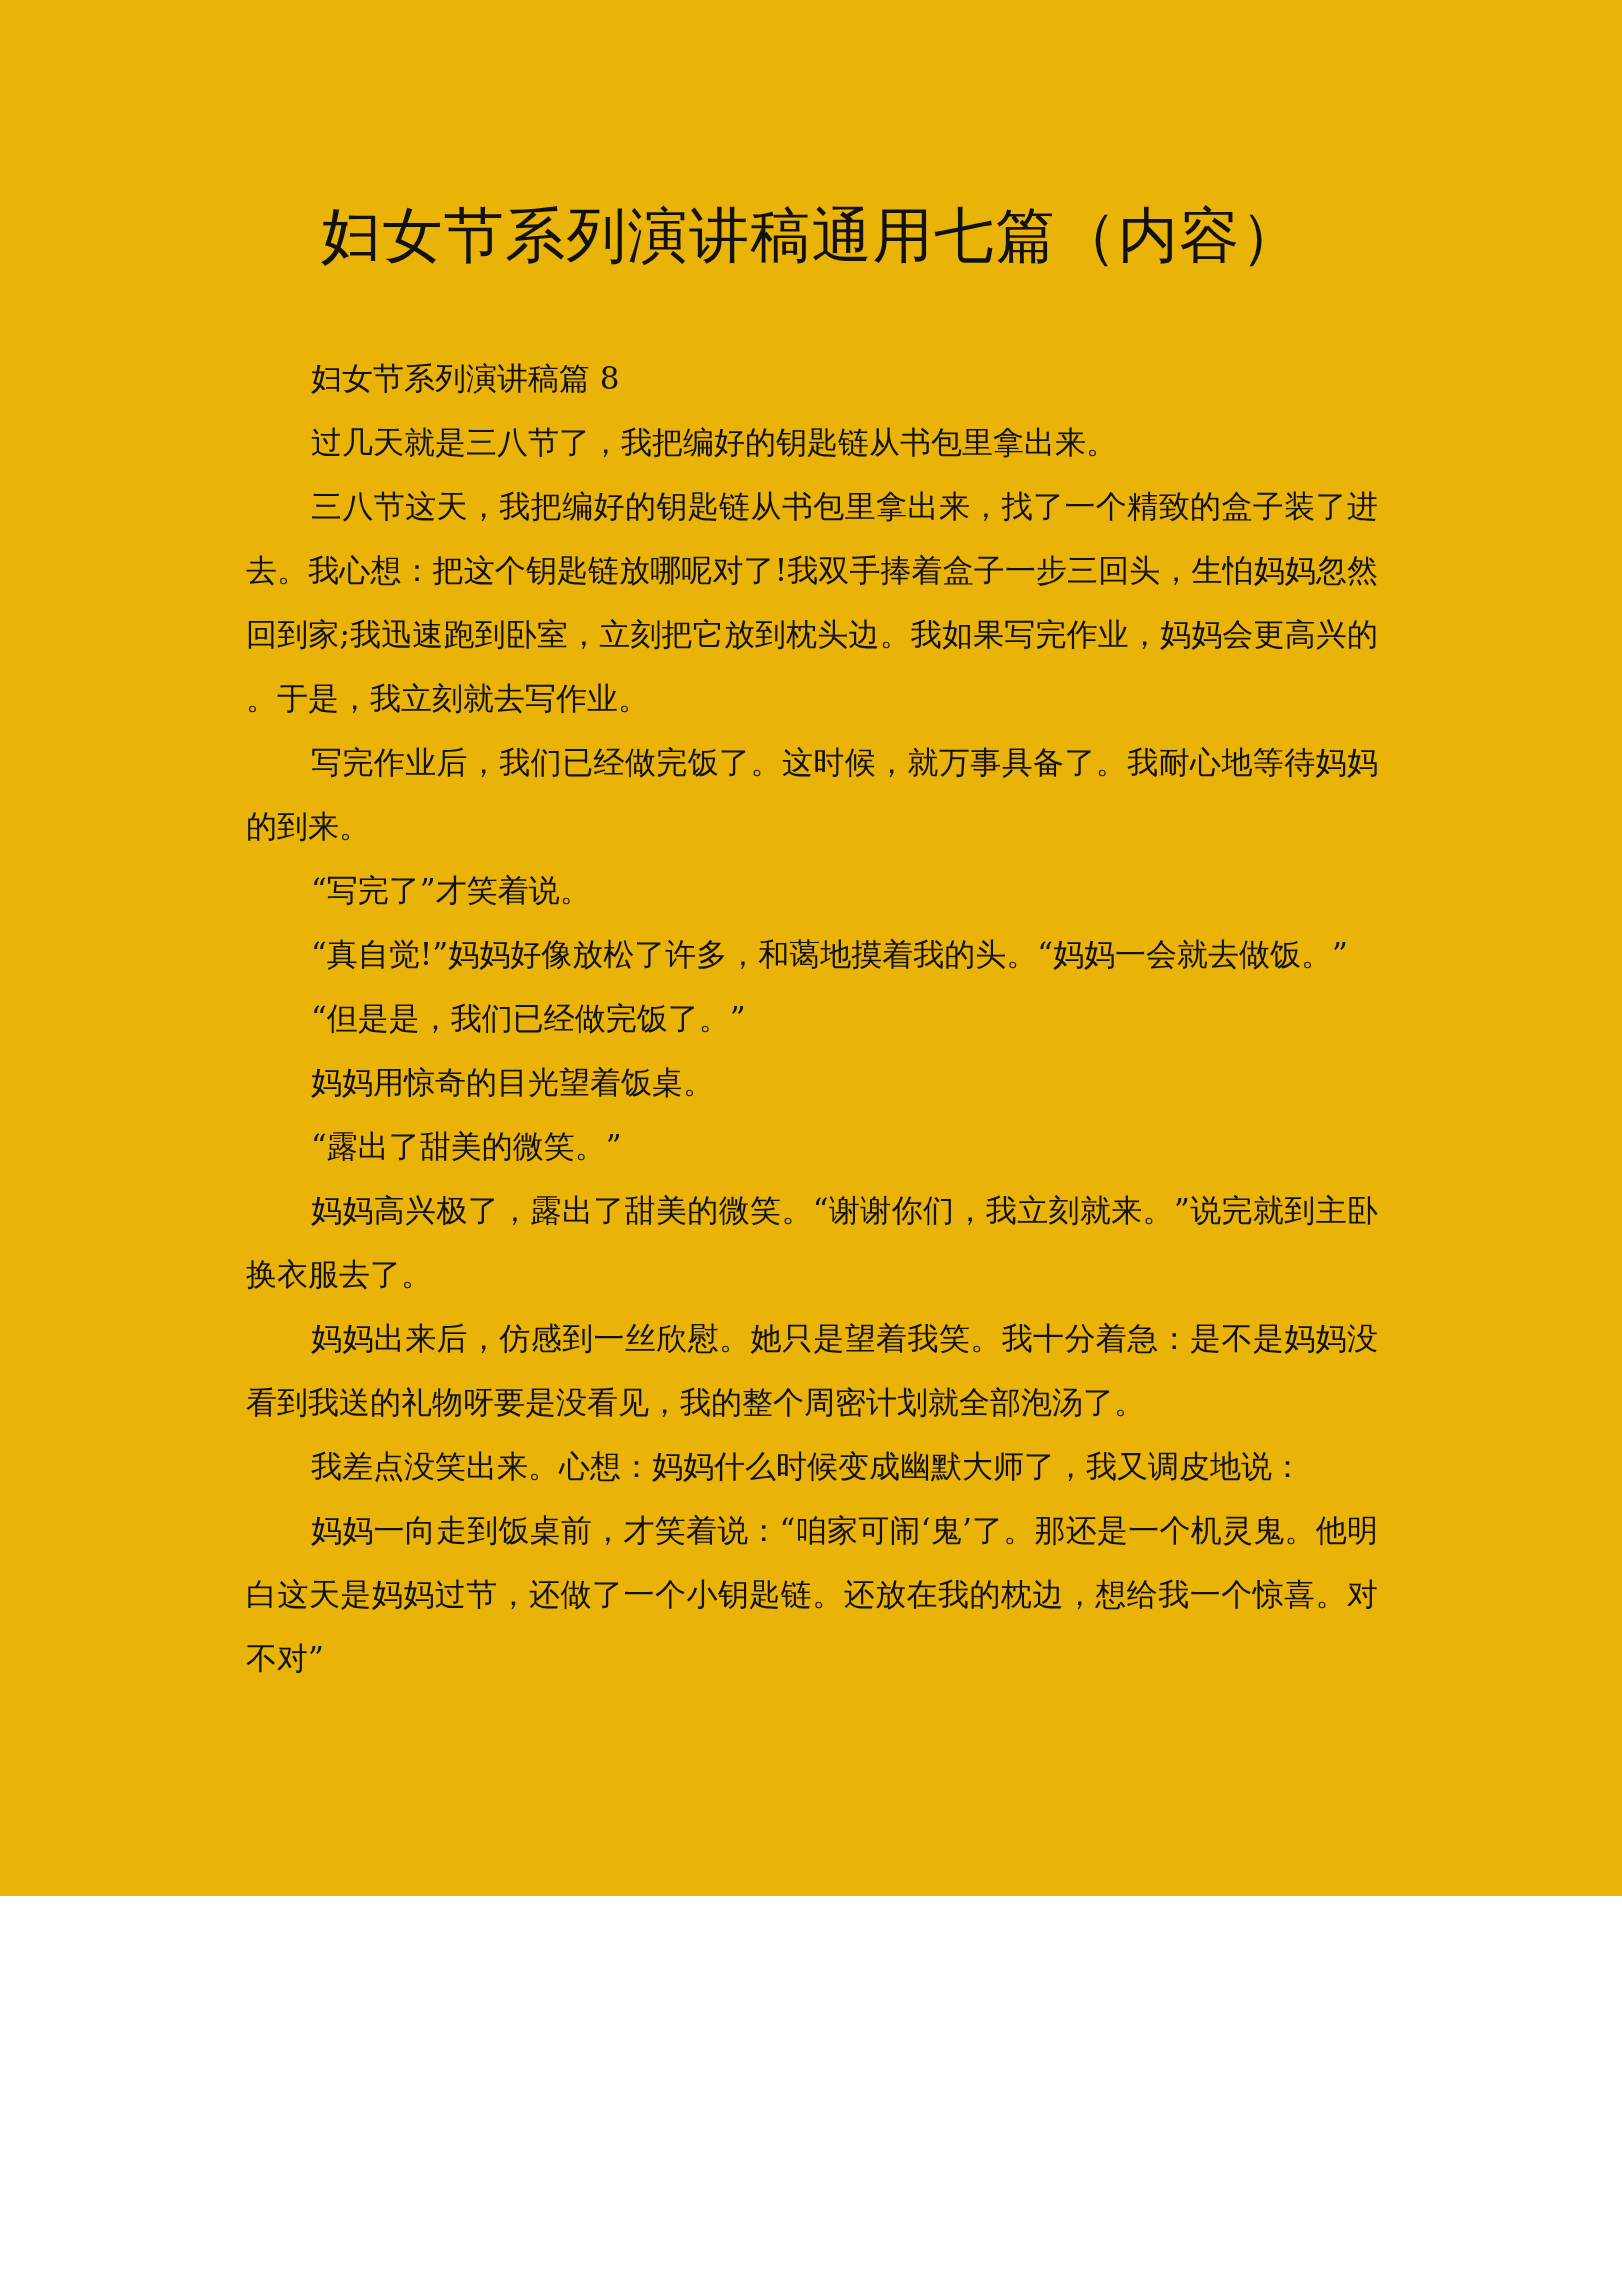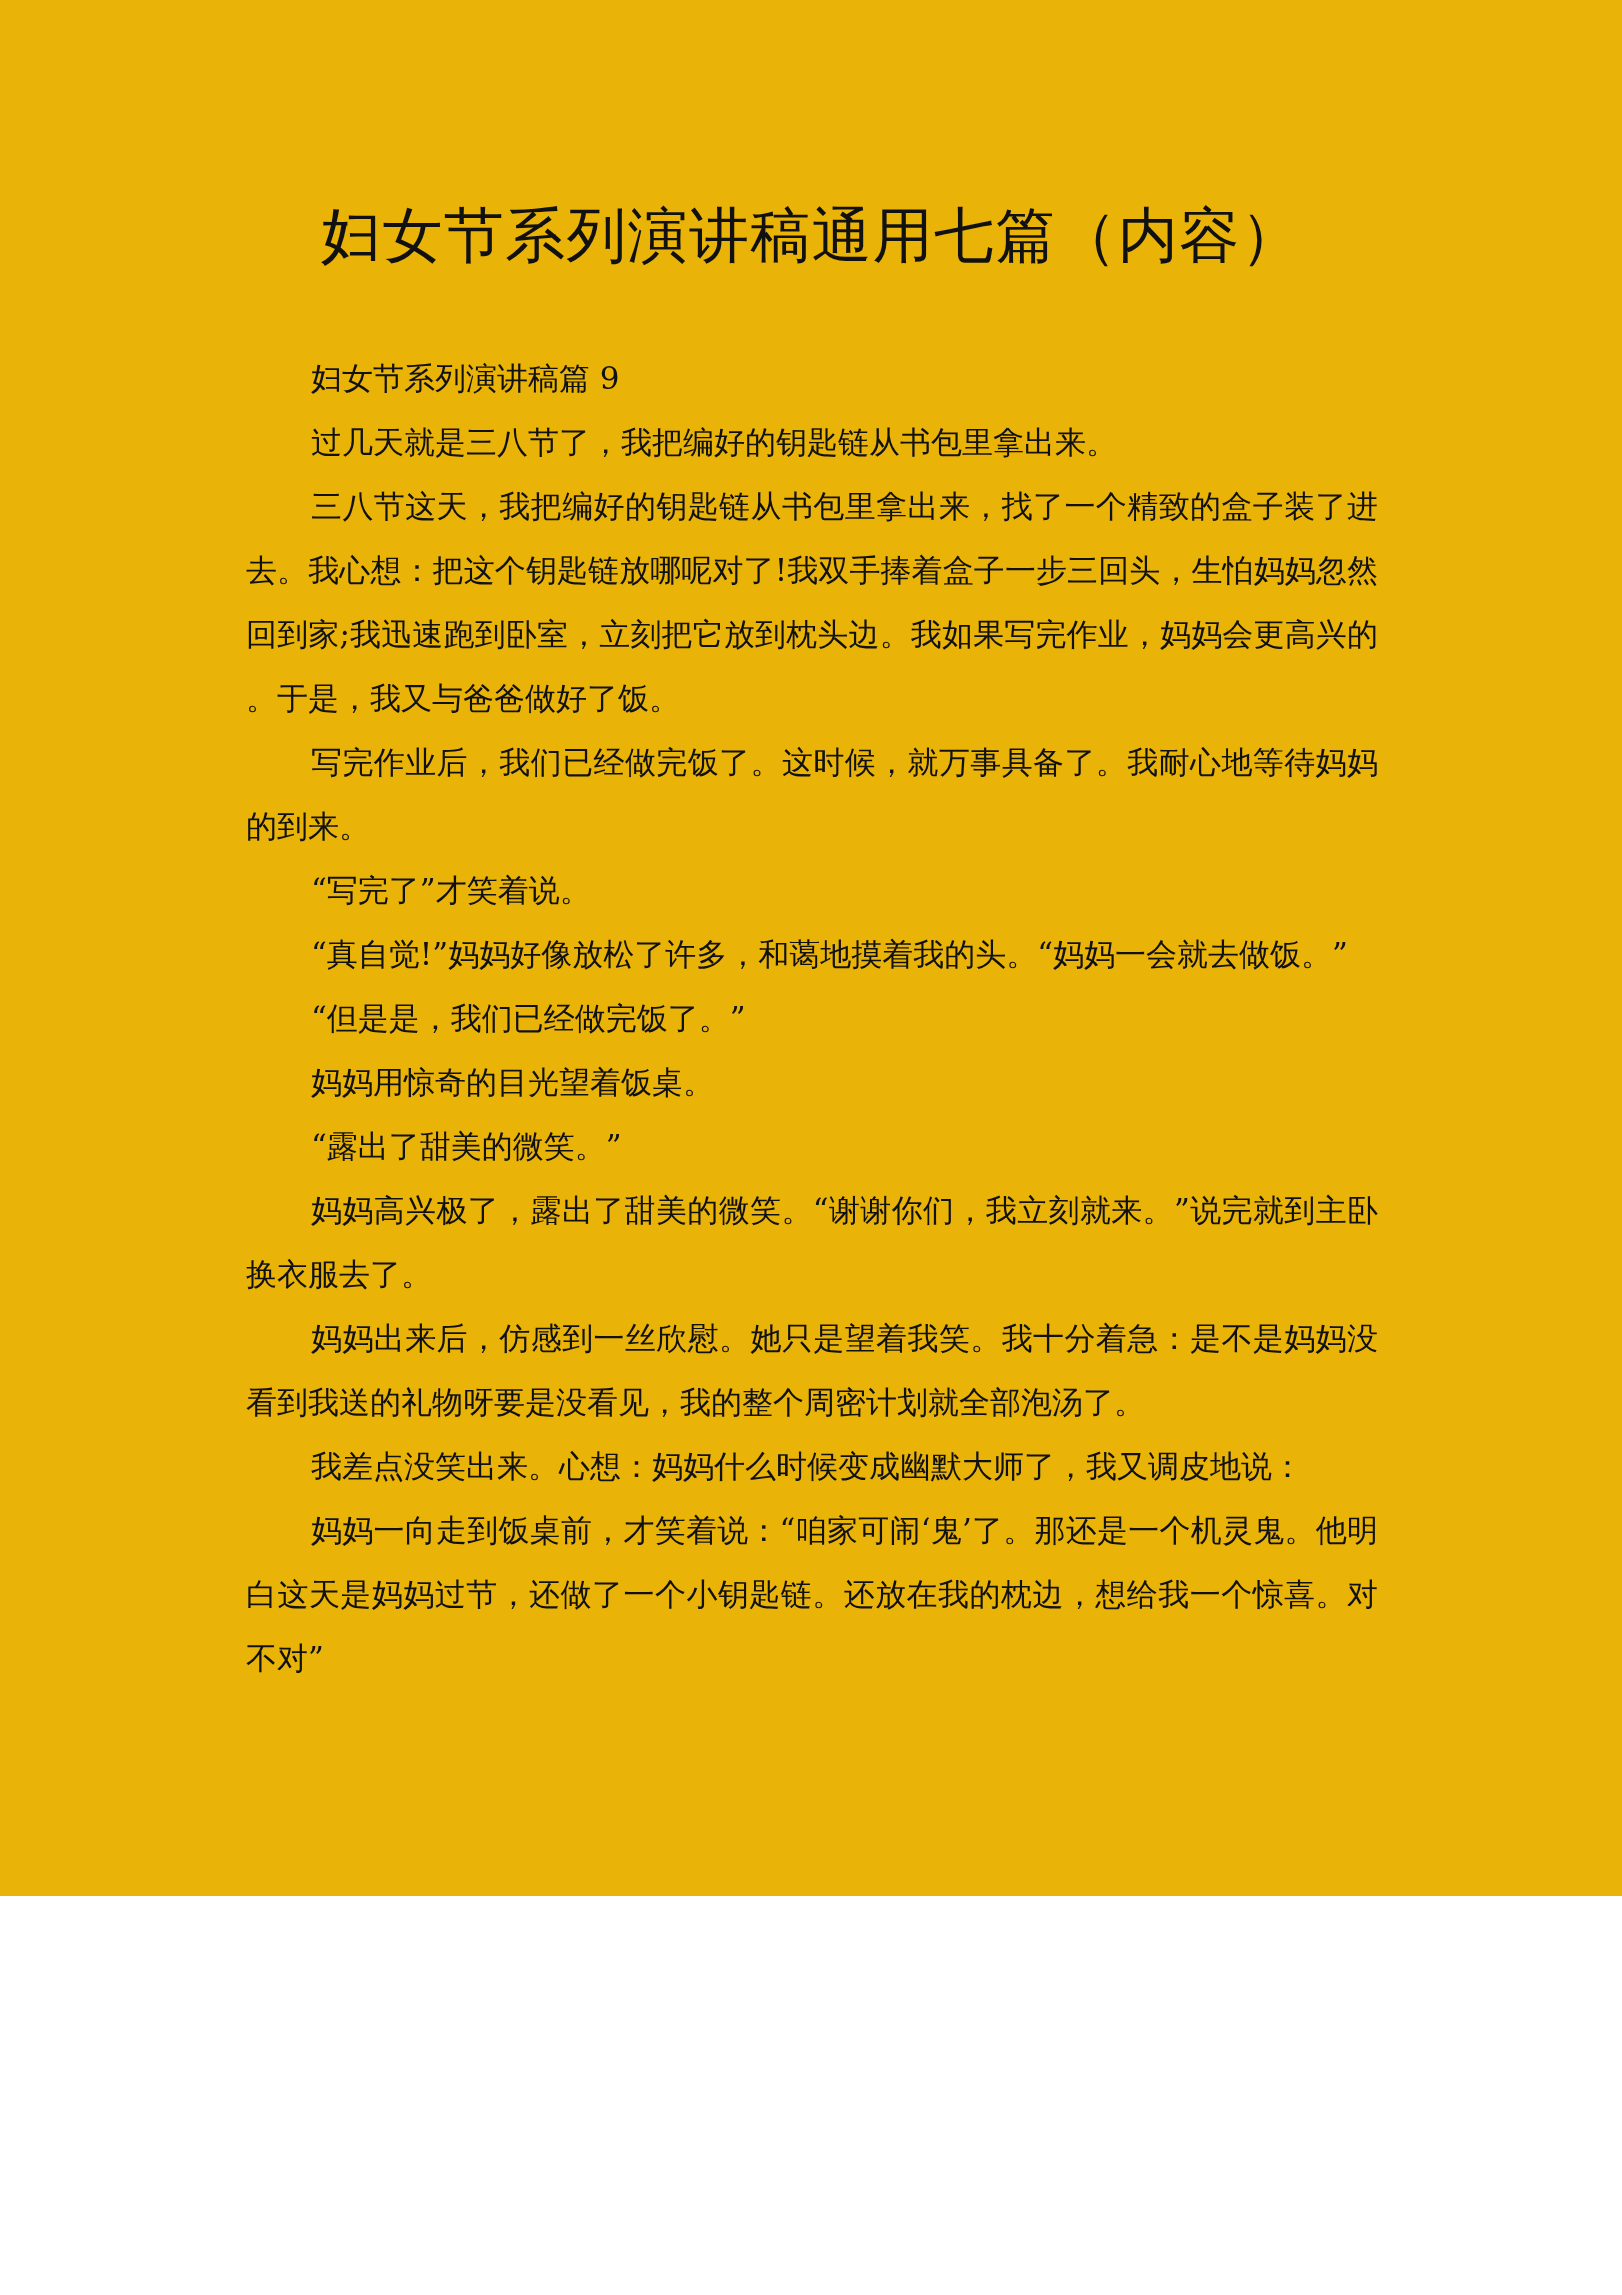--- a/index.html
+++ b/index.html
@@ -54,23 +54,23 @@
       text-indent: 65px;
     }
   </style>
 </head>
 <body>
 
 <div class="page">
   <h1 class="title">妇女节系列演讲稿通用七篇（内容）</h1>
 
   <div class="body">
-    <p class="heading">妇女节系列演讲稿篇 9</p>
+    <p class="heading">妇女节系列演讲稿篇 8</p>
     <p>过几天就是三八节了，我把编好的钥匙链从书包里拿出来。</p>
-    <p>三八节这天，我把编好的钥匙链从书包里拿出来，找了一个精致的盒子装了进去。我心想：把这个钥匙链放哪呢对了!我双手捧着盒子一步三回头，生怕妈妈忽然回到家;我迅速跑到卧室，立刻把它放到枕头边。我如果写完作业，妈妈会更高兴的。于是，我又与爸爸做好了饭。</p>
+    <p>三八节这天，我把编好的钥匙链从书包里拿出来，找了一个精致的盒子装了进去。我心想：把这个钥匙链放哪呢对了!我双手捧着盒子一步三回头，生怕妈妈忽然回到家;我迅速跑到卧室，立刻把它放到枕头边。我如果写完作业，妈妈会更高兴的。于是，我立刻就去写作业。</p>
     <p>写完作业后，我们已经做完饭了。这时候，就万事具备了。我耐心地等待妈妈的到来。</p>
     <p>“写完了”才笑着说。</p>
     <p>“真自觉!”妈妈好像放松了许多，和蔼地摸着我的头。“妈妈一会就去做饭。”</p>
     <p>“但是是，我们已经做完饭了。”</p>
     <p>妈妈用惊奇的目光望着饭桌。</p>
     <p>“露出了甜美的微笑。”</p>
     <p>妈妈高兴极了，露出了甜美的微笑。“谢谢你们，我立刻就来。”说完就到主卧换衣服去了。</p>
     <p>妈妈出来后，仿感到一丝欣慰。她只是望着我笑。我十分着急：是不是妈妈没看到我送的礼物呀要是没看见，我的整个周密计划就全部泡汤了。</p>
     <p>我差点没笑出来。心想：妈妈什么时候变成幽默大师了，我又调皮地说：</p>
     <p>妈妈一向走到饭桌前，才笑着说：“咱家可闹‘鬼’了。那还是一个机灵鬼。他明白这天是妈妈过节，还做了一个小钥匙链。还放在我的枕边，想给我一个惊喜。对不对”</p>

